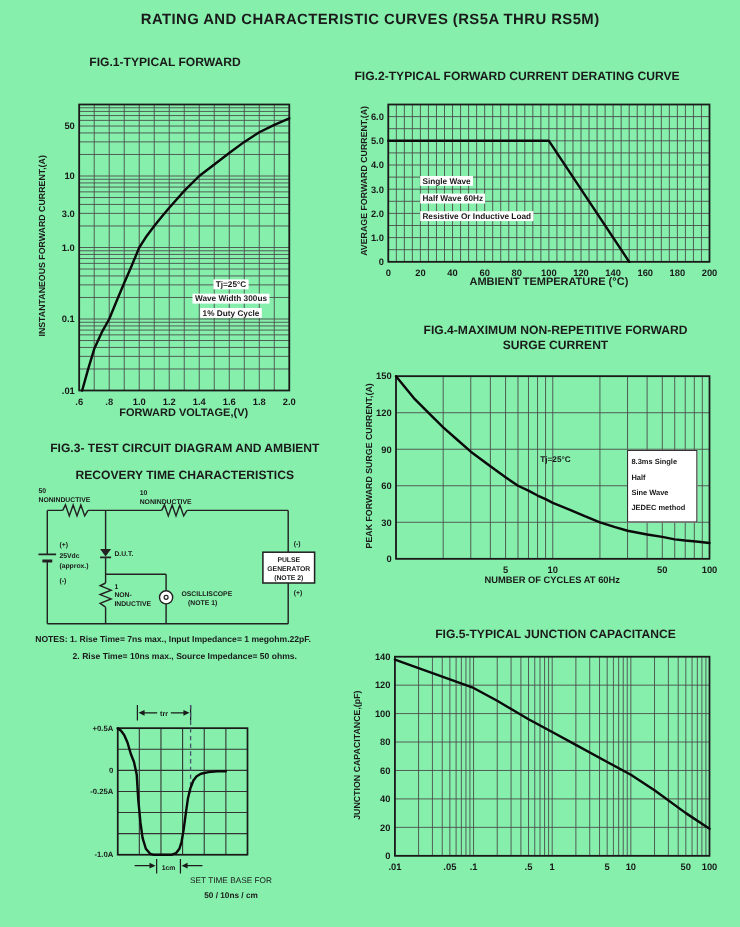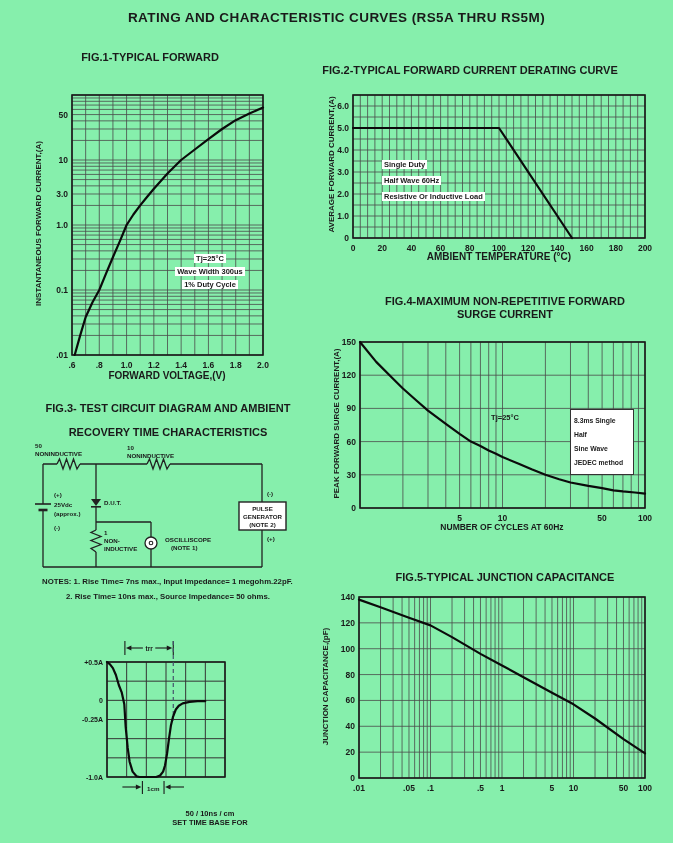--- a/index.html
+++ b/index.html
@@ -27,23 +27,23 @@
   #fig4-yl{left:246px;top:419px;width:180px;}
   #fig5-yl{left:245px;top:682px;width:160px;}
   .ann{font-size:7.5px;font-weight:bold;}
   .ann span{background:#fff;padding:0 2px;}
   #fig1-ann{left:150px;top:252px;width:120px;text-align:center;line-height:13px;}
   #fig2-ann{left:382px;top:157px;width:130px;line-height:16px;}
   #fig4-tj{left:470px;top:413px;width:70px;text-align:center;font-size:7.5px;font-weight:bold;}
   #fig4-box{left:570px;top:409px;width:56px;border:1px solid #333;background:#fff;
             padding:4px 3px;font-size:6.8px;font-weight:bold;line-height:14px;}
   .notes{font-size:7.8px;font-weight:bold;}
-  #note1{left:42px;top:577px;}
+  #note1{left:32px;top:577px;}
   #note2{left:66px;top:592px;}
-  #wave-settb{left:145px;top:796px;width:130px;text-align:center;font-size:7.5px;font-weight:bold;margin-top:22px;}
+  #wave-settb{left:145px;top:796px;width:130px;text-align:center;font-size:7.5px;font-weight:normal;}
   #wave-tbval{left:145px;top:809px;width:130px;text-align:center;font-size:7.5px;font-weight:bold;}
   .chart{position:absolute;}
   #c-fig1{left:38px;top:87px;}
   #c-fig2{left:319px;top:87px;}
   #c-fig4{left:326px;top:334px;}
   #c-fig5{left:325px;top:589px;}
   #c-wave{left:60px;top:628px;}
   #circuit{left:28px;top:440px;width:270px;height:135px;}
   svg text{font-family:"Liberation Sans",sans-serif;}
 </style>
@@ -206,21 +206,21 @@
         <text x="30" y="154" text-anchor="end" font-size="8.5" font-weight="bold" fill="#1a1a1a">0</text>
         <text x="30" y="132" text-anchor="end" font-size="8.5" font-weight="bold" fill="#1a1a1a">1.0</text>
         <text x="30" y="110" text-anchor="end" font-size="8.5" font-weight="bold" fill="#1a1a1a">2.0</text>
         <text x="30" y="88" text-anchor="end" font-size="8.5" font-weight="bold" fill="#1a1a1a">3.0</text>
         <text x="30" y="66" text-anchor="end" font-size="8.5" font-weight="bold" fill="#1a1a1a">4.0</text>
         <text x="30" y="43.99999999999999" text-anchor="end" font-size="8.5" font-weight="bold" fill="#1a1a1a">5.0</text>
         <text x="30" y="21.999999999999993" text-anchor="end" font-size="8.5" font-weight="bold" fill="#1a1a1a">6.0</text>
         <path d="M34.0,41.0 L180.0,41.0 L253.0,151.0" fill="none" stroke="#0b0b0b" stroke-width="2.2" stroke-linejoin="round" stroke-linecap="round"></path>
       </svg></div>
   <div id="fig2-ann" class="abs ann">
-    <span>Single Duty</span><br>
+    <span>Single Wave</span><br>
     <span>Half Wave 60Hz</span><br>
     <span>Resistive Or Inductive Load</span>
   </div>
   <div id="fig2-xl" class="abs axis-x">AMBIENT TEMPERATURE (°C)</div>
 
   <div id="fig4-t1" class="abs figtitle">FIG.4-MAXIMUM NON-REPETITIVE FORWARD</div>
   <div id="fig4-t2" class="abs figtitle">SURGE CURRENT</div>
   <div id="fig4-yl" class="abs axis-y">PEAK FORWARD SURGE CURRENT,(A)</div>
   <div id="c-fig4" class="chart"><svg width="335" height="200" viewBox="0 0 335 200">
         <line x1="34" y1="8" x2="34" y2="174" stroke="#4a4a4a" stroke-width="0.8"></line>

